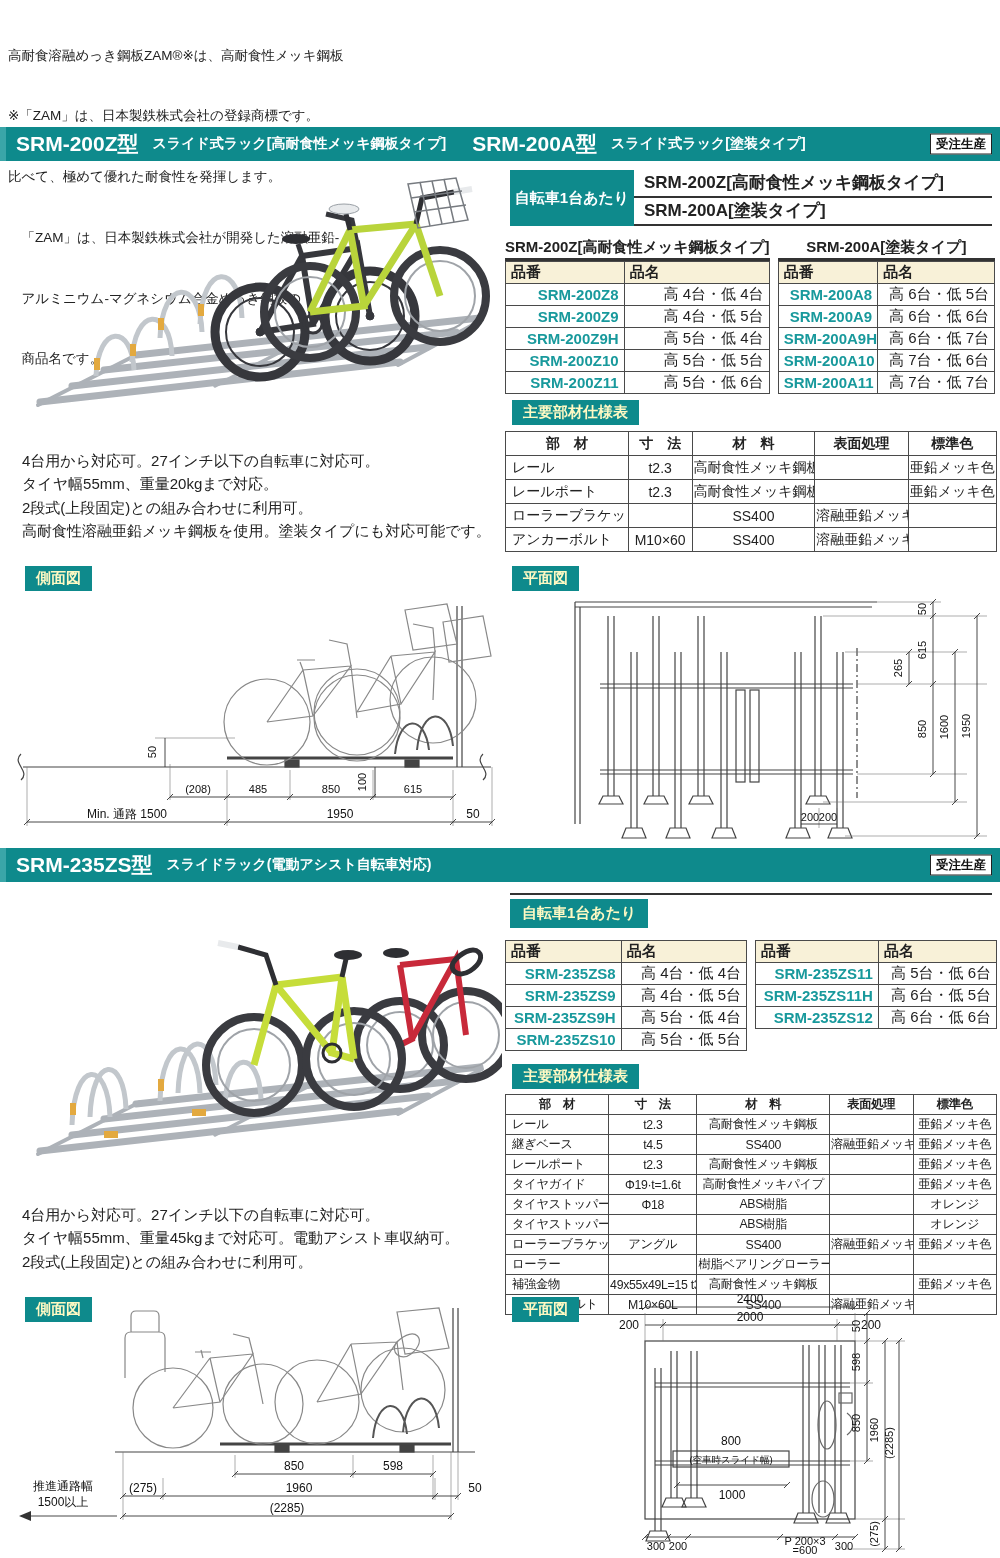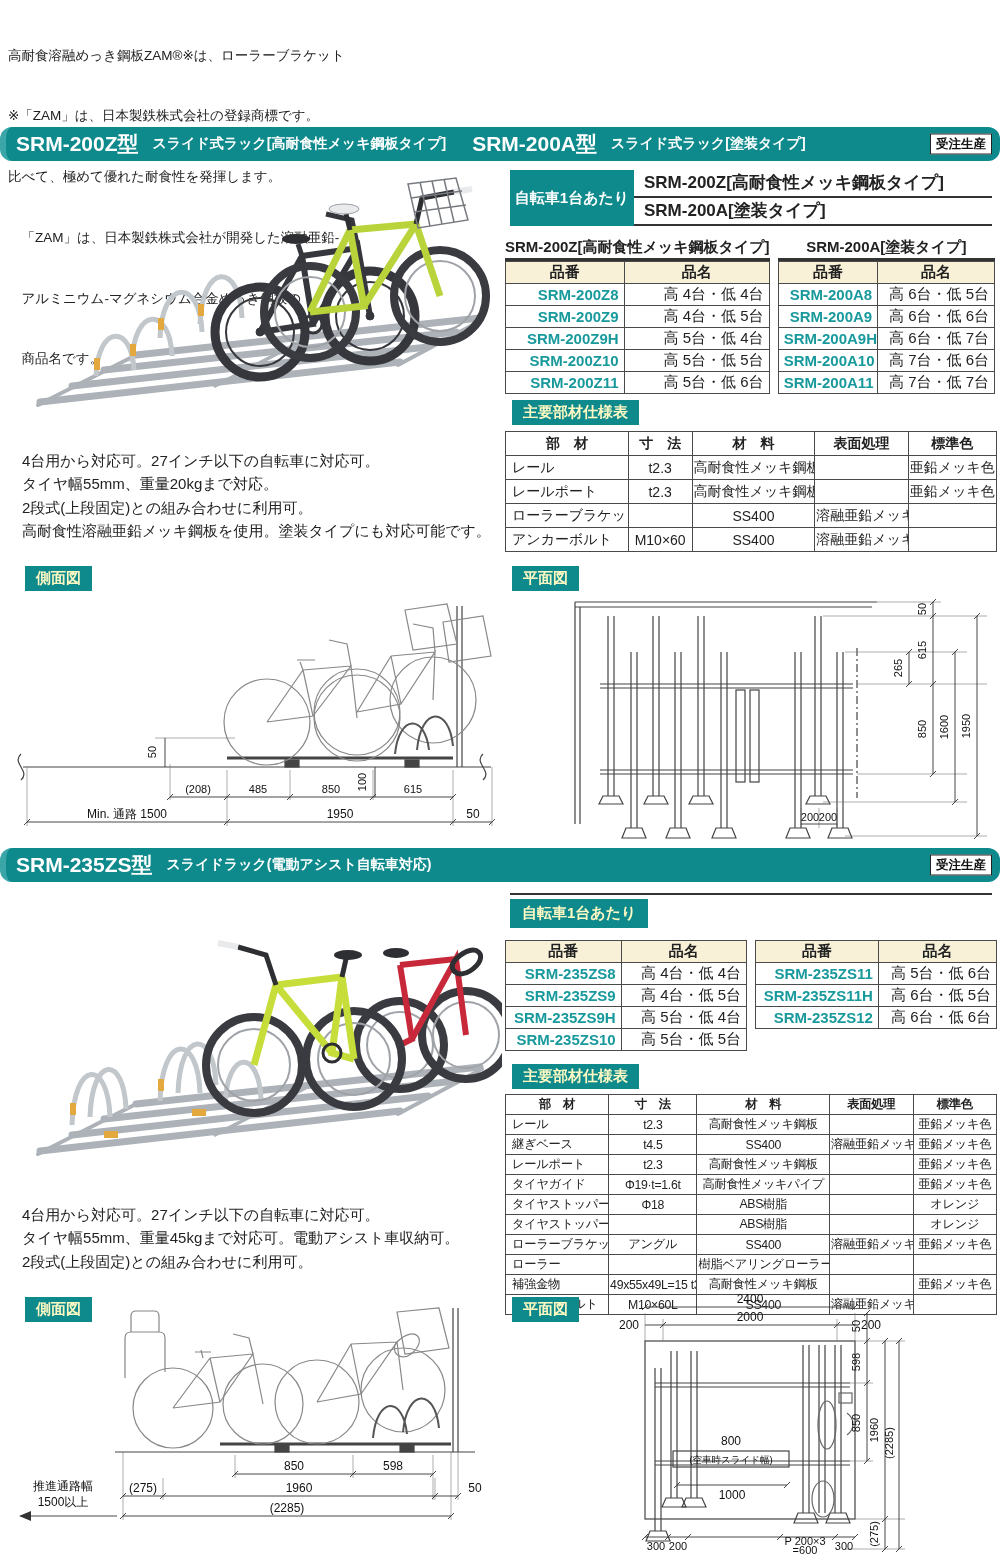--- a/index.html
+++ b/index.html
@@ -2,40 +2,40 @@
 <html><head>
 <meta charset="utf-8">
 <style>
   html,body{margin:0;padding:0;background:#fff;}
   body{font-family:"Liberation Sans","DejaVu Sans",sans-serif;color:#222;}
   .page{position:relative;width:1000px;height:1558px;background:#fff;overflow:hidden;}
   .abs{position:absolute;}
   
   .note{font-size:13.5px;line-height:1.5;white-space:pre;}
   
-  .hdr{background:#0e8a8c;border-left:6px solid #3aa6a8;color:#fff;height:34px;display:flex;align-items:center;gap:14px;padding:0 10px;box-sizing:border-box;width:100%;border-radius:12px;}
+  .hdr{background:#0e8a8c;border-left:6px solid #3aa6a8;color:#fff;height:34px;display:flex;align-items:center;gap:14px;padding:0 10px;box-sizing:border-box;width:100%;}
   .hdr .model{font-size:21px;font-weight:bold;}
   .hdr .sub{font-size:14px;font-weight:bold;}
   .badge{position:absolute;right:8px;top:50%;transform:translateY(-50%);background:#fff;color:#111;border:1.5px solid #222;font-size:12.5px;font-weight:bold;padding:1px 5px;white-space:nowrap;}
   
   .chip{display:inline-block;background:#0e8a8c;color:#fef9c3;font-size:15px;font-weight:bold;padding:3px 11px;}
   .z3{z-index:3;}
   
   .perbike{display:flex;}
   .pb-box{width:124px;background:#0e8a8c;color:#fff;font-weight:bold;font-size:15px;display:flex;align-items:center;justify-content:center;height:56px;flex:none;}
   .pb-rows{flex:1;}
   .pb-row{height:28px;line-height:26px;padding-left:10px;font-size:17px;font-weight:bold;border-bottom:2px solid #333;box-sizing:border-box;white-space:nowrap;}
   .sep-line{height:2px;background:#333;}
   
   .ptable-wrap{display:flex;gap:8px;}
   .ptable{flex:1;}
   .ptitle{text-align:center;font-size:15px;font-weight:bold;border-bottom:3px solid #333;padding-bottom:1px;white-space:nowrap;}
   table{border-collapse:collapse;width:100%;table-layout:fixed;}
   .ptable th,.ptable td{border:1px solid #4a4a4a;height:21px;font-size:15px;padding:0 5px;text-align:right;white-space:nowrap;overflow:hidden;box-sizing:content-box;}
-  .ptable th{background:#f8f1d8;font-weight:bold;text-align:center;}
+  .ptable th{background:#f8f1d8;font-weight:bold;text-align:left;}
   td.accent{color:#18999c;font-weight:bold;}
   
   .spec th,.spec td{border:1px solid #4a4a4a;text-align:center;white-space:nowrap;overflow:hidden;}
   .spec td:first-child{text-align:left;padding-left:6px;}
   .spec1 th,.spec1 td{height:21px;font-size:14px;}
   .spec2 th,.spec2 td{height:15px;font-size:12.3px;letter-spacing:-0.3px;}
   
   .desc{font-size:15px;line-height:1.55;white-space:nowrap;}
   
   svg text{font-family:"Liberation Sans","DejaVu Sans",sans-serif;}
@@ -45,21 +45,21 @@
   .ext{stroke:#777;stroke-width:0.6;fill:none;}
   .draw{stroke:#444;stroke-width:1.2;fill:none;}
   .bik{stroke:#888;stroke-width:1.2;fill:none;}
 </style>
 </head>
 <body>
 
 <div class="page">
 
   <div class="abs note" style="left:8px;top:5px;width:492px;">
-    <div>高耐食溶融めっき鋼板ZAM®※は、ローラーブラケット</div>
+    <div>高耐食溶融めっき鋼板ZAM®※は、高耐食性メッキ鋼板</div>
     <div>※「ZAM」は、日本製鉄株式会社の登録商標です。</div>
     <div>比べて、極めて優れた耐食性を発揮します。</div>
     <div>　「ZAM」は、日本製鉄株式会社が開発した溶融亜鉛-</div>
     <div>　アルミニウム-マグネシウム合金めっき鋼板の</div>
     <div>　商品名です。</div>
   </div>
 
   <div class="abs" style="left:0;top:127px;width:1000px;">
     <div class="hdr">
       <span class="model">SRM-200Z型</span>

